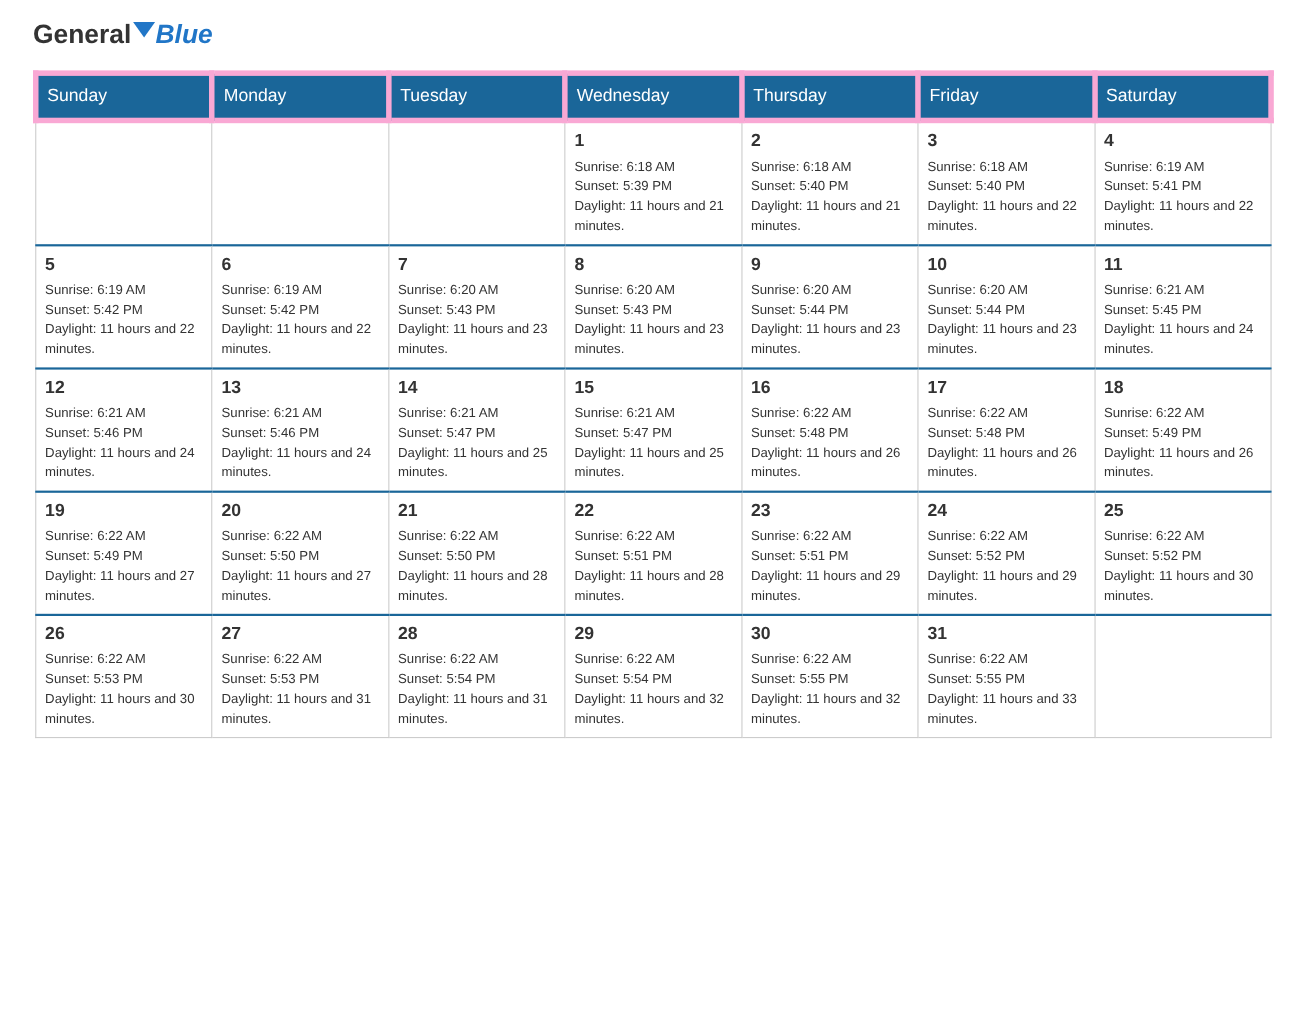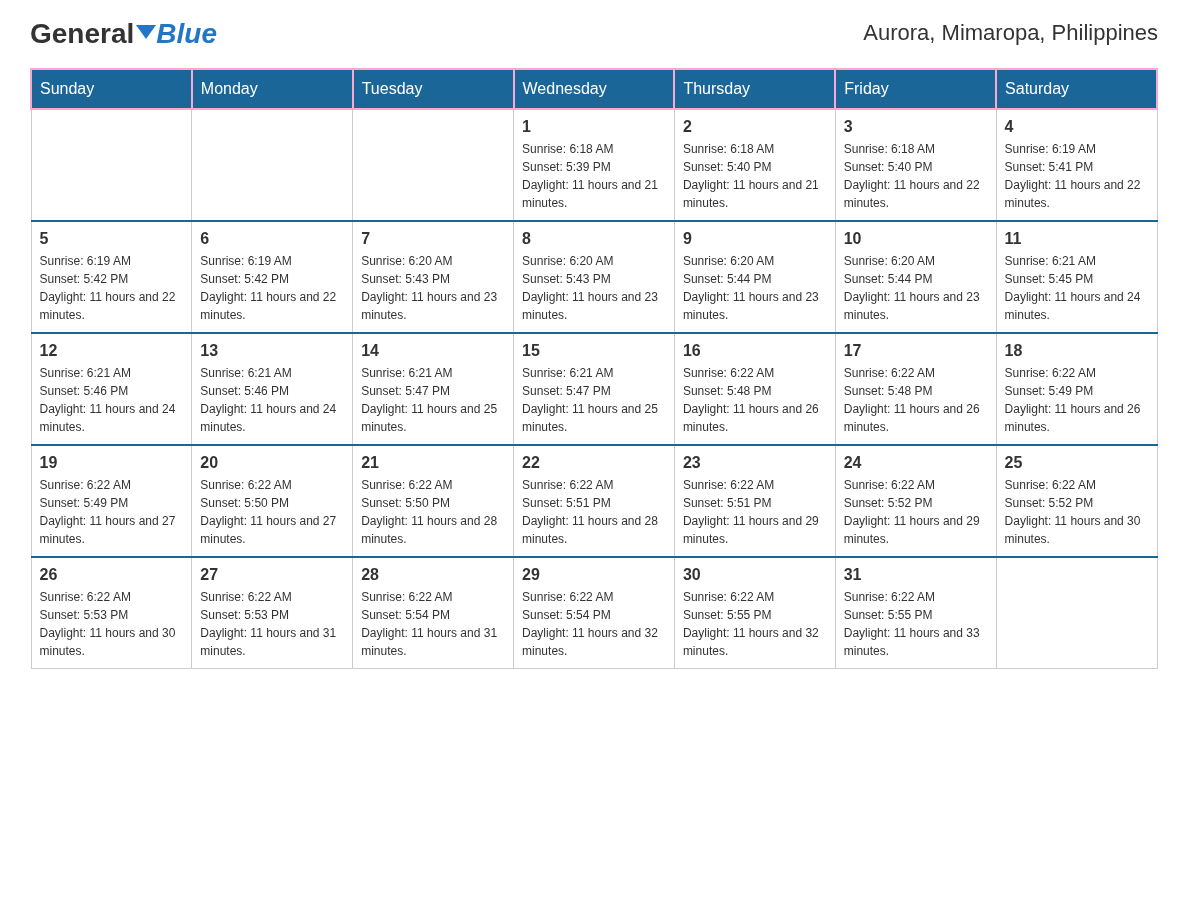--- a/index.html
+++ b/index.html
@@ -11,22 +11,22 @@
       padding: 20px 30px;
     }
     .header {
       display: flex;
       justify-content: space-between;
       align-items: flex-start;
       margin-bottom: 20px;
     }
     .logo {
       display: flex;
-      align-items: center;
-      font-size: 28px;
+      align-items: flex-start;
+      font-size: 24px;
       font-weight: bold;
       color: #333;
       line-height: 1;
     }
     .logo-general { color: #333; }
     .logo-blue { color: #2176c7; font-style: italic; }
     .logo-triangle {
       width: 0;
       height: 0;
       border-left: 10px solid transparent;
@@ -54,21 +54,21 @@
       width: 100%;
       border-collapse: collapse;
     }
     .calendar thead tr th {
       background-color: #1a6699;
       color: #fff;
       padding: 10px 8px;
       text-align: left;
       font-size: 16px;
       font-weight: normal;
-      border: 2px solid #f9a8d4;
+      border: 5px solid #f9a8d4;
     }
     .calendar tbody tr td {
       vertical-align: top;
       padding: 8px;
       border: 1px solid #ccc;
       border-top: 2px solid #1a6699;
       width: 14.28%;
       min-height: 100px;
       font-size: 13px;
       color: #333;
@@ -89,21 +89,20 @@
 <body>
 
 <div class="header">
   <div class="logo">
     <span class="logo-general">General</span>
     <span class="logo-triangle"></span>
       <br>
     <span class="logo-blue">Blue</span>
   </div>
   <div class="title-block">
-    <h2>Aurora, Mimaropa, Philippines</h2>
   </div>
 </div>
 
 <table class="calendar">
   <thead>
     <tr>
       <th>Sunday</th>
       <th>Monday</th>
       <th>Tuesday</th>
       <th>Wednesday</th>

